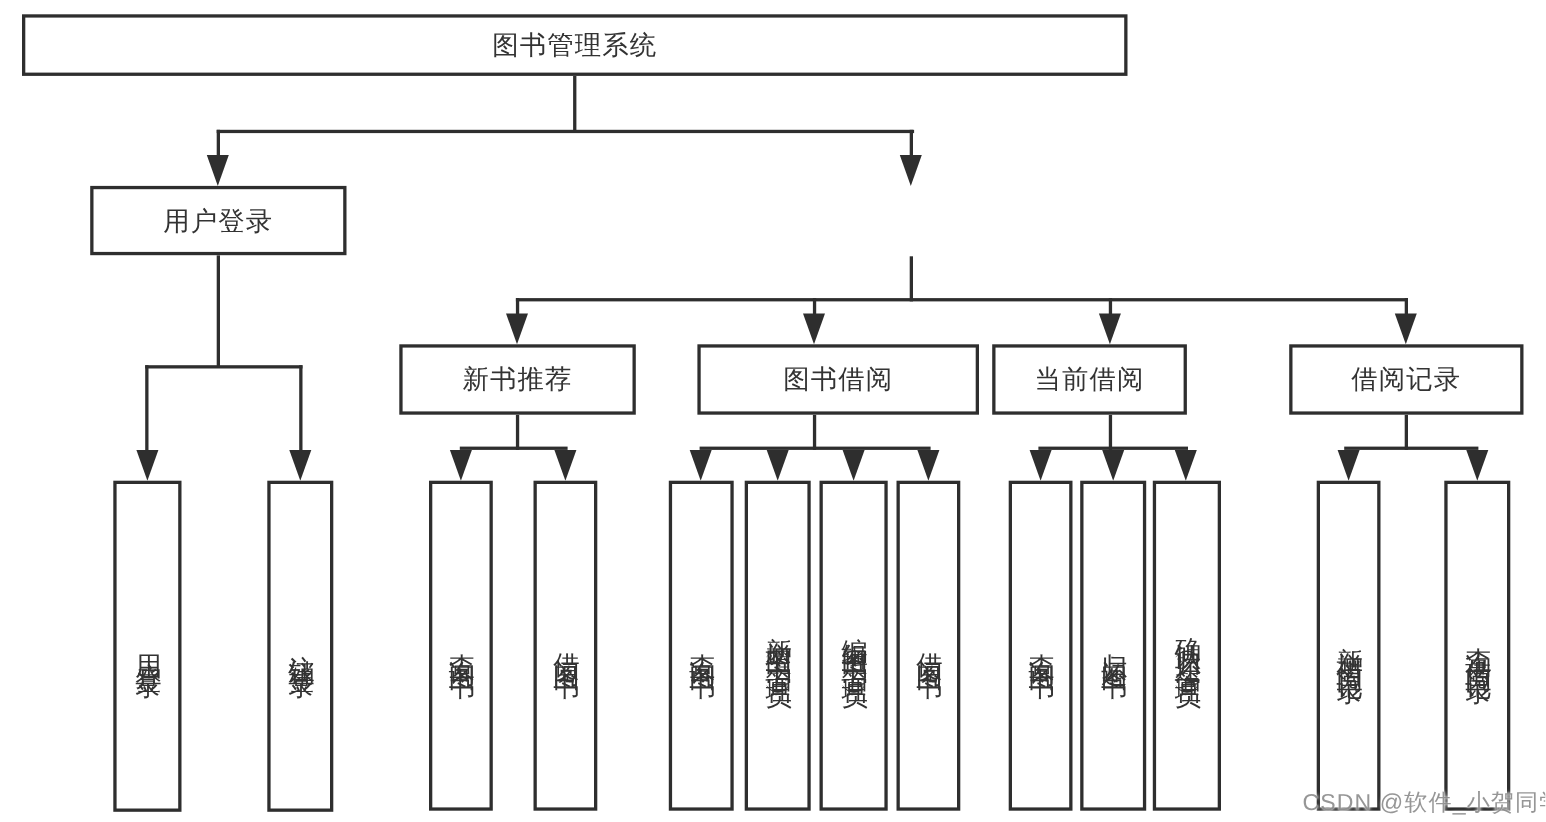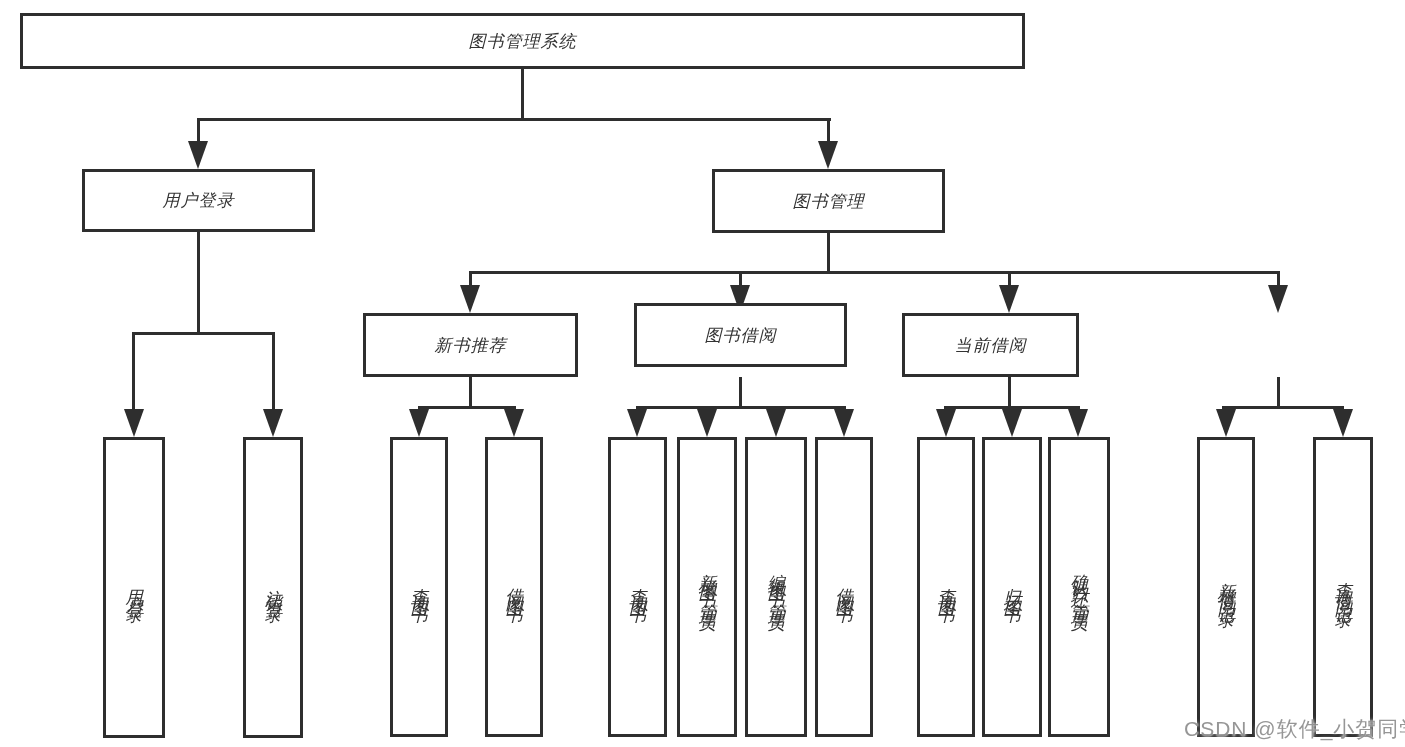--- a/index.html
+++ b/index.html
@@ -13,25 +13,24 @@
   }
   .node {
     position: absolute;
     box-sizing: border-box;
     border: 3px solid #2e2e2e;
     background: #ffffff;
     color: #333333;
     display: flex;
     align-items: center;
     justify-content: center;
-    font-size: 17px;
+    font-size: 24px;
     letter-spacing: 1px;
     z-index: 1;
     text-align: center;
-    font-style: italic;
   }
   .vnode span {
     writing-mode: vertical-rl;
     text-orientation: mixed;
     letter-spacing: 6px;
     line-height: 1;
   }
   .line {
     position: absolute;
     background: #2e2e2e;
@@ -111,32 +110,32 @@
   <div class="arrowhead" style="left:1216px; top:409px;"></div>
   <div class="arrowhead" style="left:1333px; top:409px;"></div>
 
   <div class="node" style="left:20px; top:13px; width:1005px; height:56px;">
     <span>图书管理系统</span>
   </div>
 
   <div class="node" style="left:82px; top:169px; width:233px; height:63px;">
     <span>用户登录</span>
   </div>
-  <div class="node" style="left:712px; top:169px; width:233px; height:64px;">
-    <span>图书管理</span>
-  </div>
 
   <div class="node" style="left:363px; top:313px; width:215px; height:64px;justify-content:center;">
     <span>新书推荐</span>
   </div>
-  <div class="node" style="left:634px; top:303px; width:213px; height:64px;">
+  <div class="node" style="left:634px; top:313px; width:256px; height:64px;">
     <span>图书借阅</span>
   </div>
   <div class="node" style="left:902px; top:313px; width:177px; height:64px;">
     <span>当前借阅</span>
+  </div>
+  <div class="node" style="left:1172px; top:313px; width:213px; height:64px;">
+    <span>借阅记录</span>
   </div>
 
   <div class="node vnode" style="left:103px; top:437px; width:62px; height:301px;">
     <span>用户登录</span>
   </div>
   <div class="node vnode" style="left:243px; top:437px; width:60px; height:301px;">
     <span>注销登录</span>
   </div>
 
   <div class="node vnode" style="left:390px; top:437px; width:58px; height:300px;">

